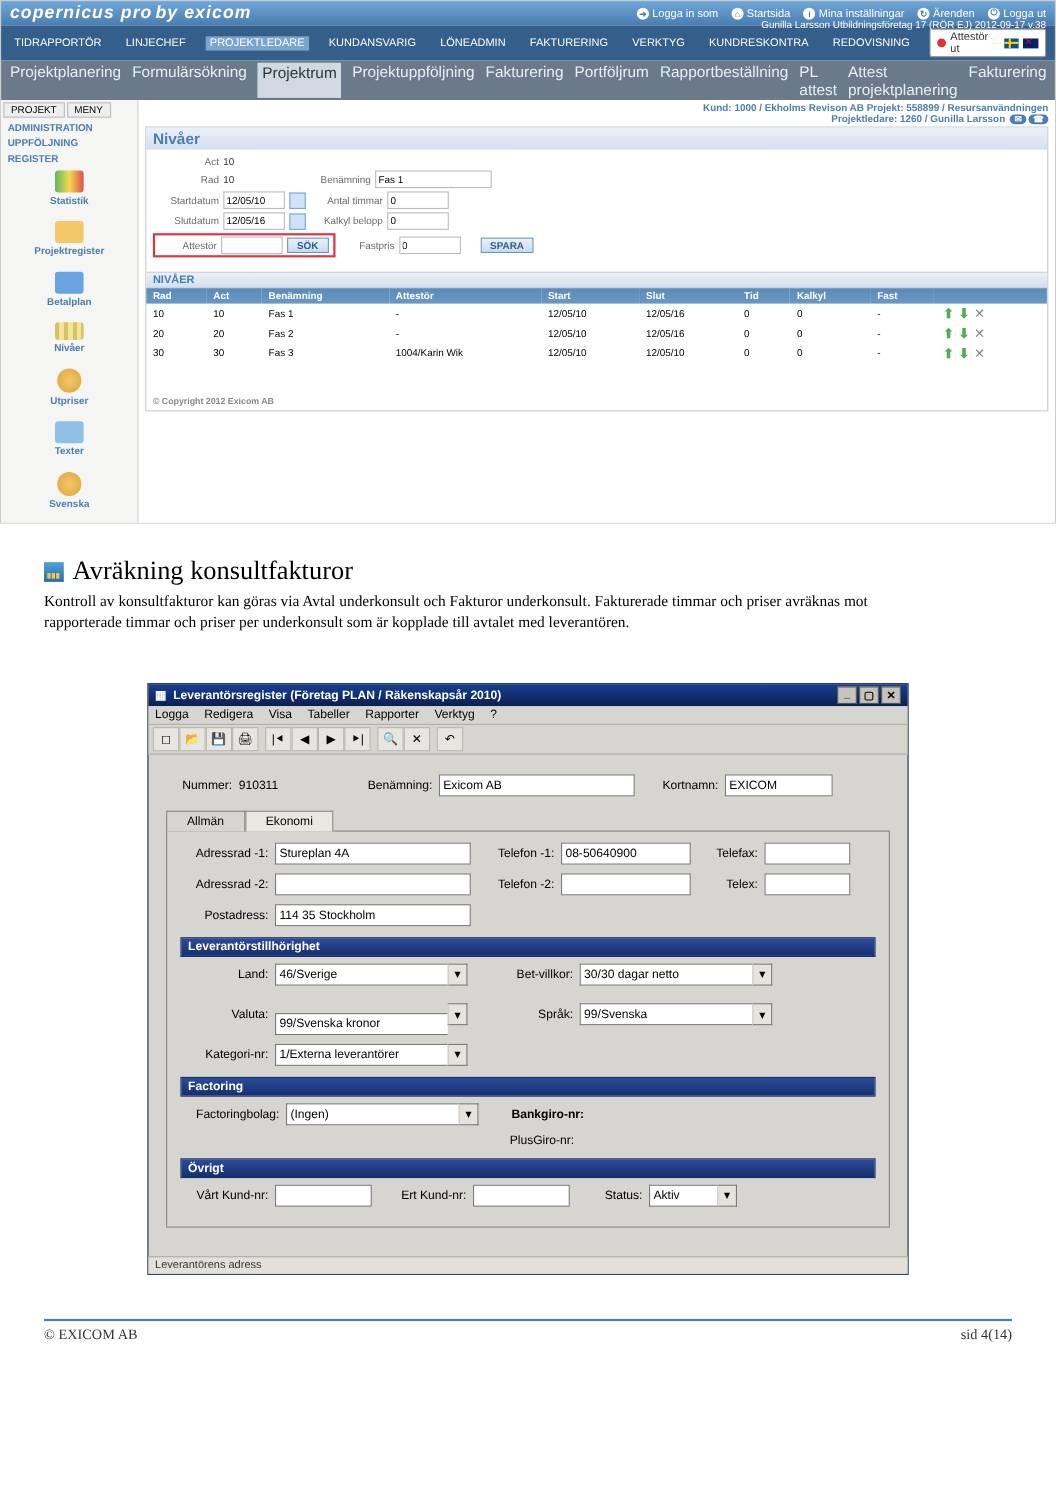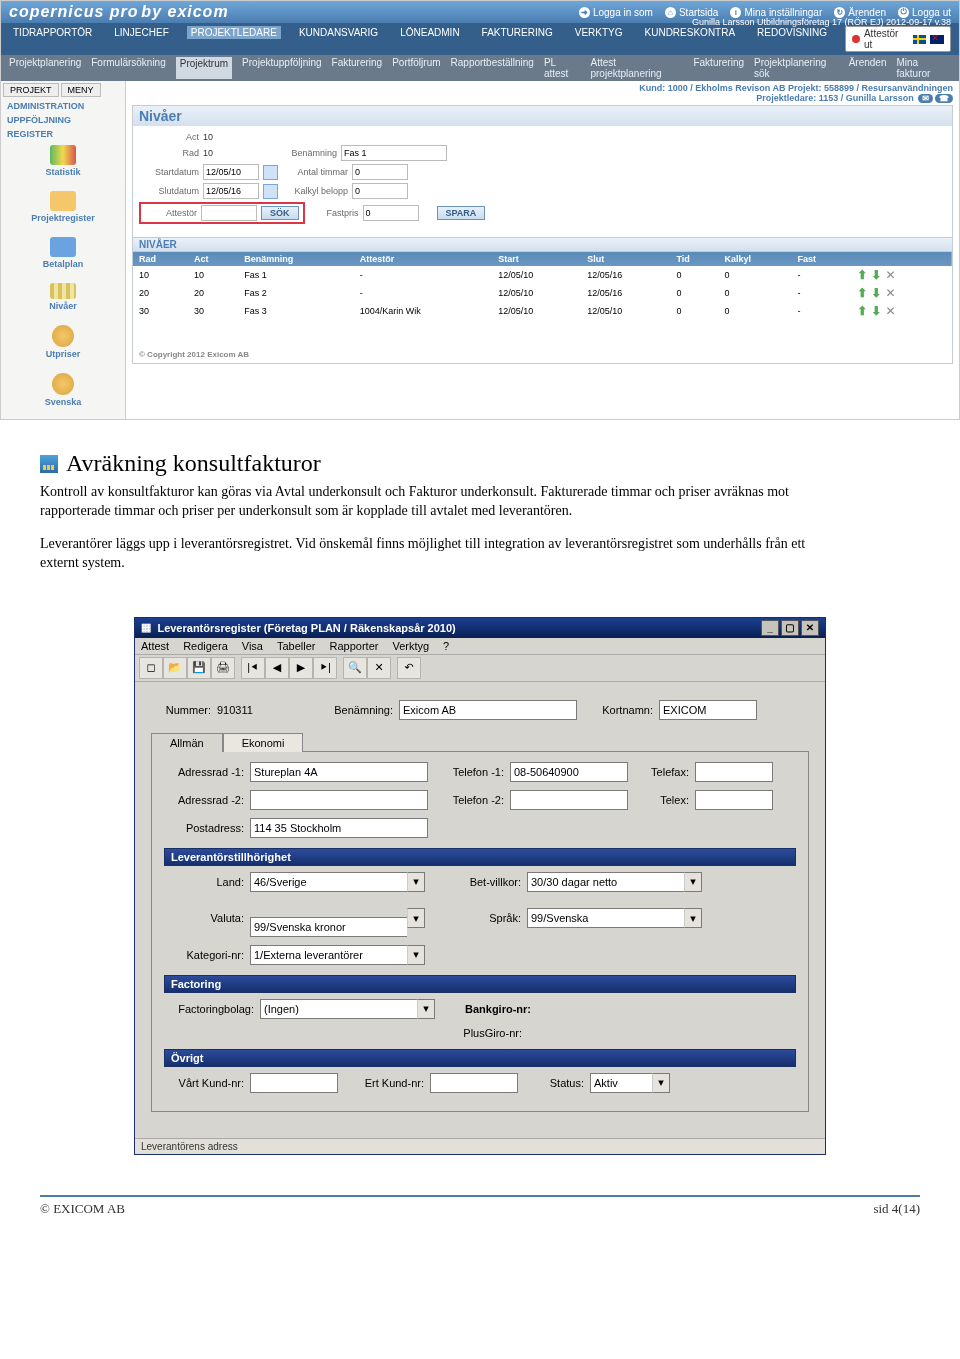--- a/index.html
+++ b/index.html
@@ -5,32 +5,32 @@
   body { margin:0; font-family:Arial,Helvetica,sans-serif; font-size:10px; background:#fff; color:#000; }
   .page { width:960px; margin:0 auto; padding:0 0 20px; }
   
   .app{ border:1px solid #ccc; }
   .topbar{ background:linear-gradient(#6fa6d8,#4b7db0); color:#fff; padding:2px 8px; display:flex; align-items:center; gap:10px; font-size:10px; position:relative;}
   .logo{ font-weight:bold; font-size:16px; font-style:italic; letter-spacing:1px;}
   .toplinks{ margin-left:auto; display:flex; gap:12px; align-items:center;}
   .toplinks span{ display:flex; align-items:center; gap:3px;}
   .circ{ width:11px; height:11px; border-radius:50%; background:#fff; color:#4b7db0; display:inline-flex; align-items:center; justify-content:center; font-size:8px; font-weight:bold;}
   .userline{ position:absolute; right:8px; top:16px; font-size:9px; color:#fff; text-align:right;}
-  .navbar{ background:#335f8a; color:#fff; font-size:10px; padding:3px 8px; display:flex; gap:14px; align-items:flex-start;}
+  .navbar{ background:#335f8a; color:#fff; font-size:10px; padding:3px 8px; display:flex; gap:14px; align-items:center;}
   .navbar .tab{ padding:1px 4px;}
   .navbar .active{ background:#7ba4cb; color:#fff;}
   .navbar .stampla{ margin-left:auto; background:#fff; color:#333; border:1px solid #999; padding:1px 6px; border-radius:2px; display:flex; gap:4px; align-items:center;}
   .flag{ width:14px; height:9px; display:inline-block;}
   .se{ background:#005293; position:relative;}
   .se::before,.se::after{content:"";position:absolute;background:#fecc02;}
   .se::before{top:0;left:4px;width:2px;height:100%;}
   .se::after{top:3px;left:0;width:100%;height:2px;}
   .uk{ background:linear-gradient(#012169,#012169); position:relative;}
   .uk::before{content:"✕";position:absolute;color:#c8102e;left:1px;top:-2px;font-size:9px;}
-  .subnav{ background:#6a7a8a; color:#e8eef5; font-size:10px; padding:2px 8px; display:flex; gap:10px; flex-wrap:nowrap; overflow:hidden;}
+  .subnav{ background:#6a7a8a; color:#e8eef5; font-size:14px; padding:2px 8px; display:flex; gap:10px; flex-wrap:nowrap; overflow:hidden;}
   .subnav .sel{ background:#d0d8e2; color:#333; padding:1px 4px;}
   .body{ display:flex; background:#f5f5f3;}
   .left{ width:120px; border-right:1px solid #ccc; padding:2px;}
   .ctxtabs{ display:flex; gap:2px; margin-bottom:2px;}
   .ctxtab{ background:#eee; border:1px solid #bbb; padding:1px 6px; font-size:9px;}
   .section{ font-size:9px; font-weight:bold; color:#4b7db0; padding:2px 4px;}
   .side-item{ text-align:center; font-size:9px; font-weight:bold; color:#4b7db0; padding:4px 2px 10px;}
   .ico{ width:26px; height:20px; margin:0 auto 2px; display:block; border-radius:3px;}
   .ic-proj{ background:#f5c76b;}
   .ic-stat{ background:linear-gradient(90deg,#5fb85f,#f2d94b,#d9534f); }
@@ -169,28 +169,29 @@
         <span class="ctxtab">MENY</span>
       </div>
       <div class="section">ADMINISTRATION</div>
       <div class="section">UPPFÖLJNING</div>
       <div class="section">REGISTER</div>
       <div class="side-item"><span class="ico ic-stat"></span><span>Statistik</span></div>
       <div class="side-item"><span class="ico ic-proj"></span><span>Projektregister</span></div>
       <div class="side-item"><span class="ico ic-cal"></span><span>Betalplan</span></div>
       <div class="side-item"><span class="ico ic-bar"></span><span>Nivåer</span></div>
       <div class="side-item"><span class="ico ic-coin"></span><span>Utpriser</span></div>
+      <div class="side-item"><span class="ico ic-txt"></span><span>Texter</span></div>
       <div class="side-item"><span class="ico ic-coin"></span><span>Svenska</span></div>
     </div>
 
     <div class="main">
       <div class="kund">
         <b>Kund:</b> <span>1000 / Ekholms Revison AB</span>
         <b>Projekt:</b> <span>558899 / Resursanvändningen</span><br>
-        <b>Projektledare:</b> <span>1153 / Gunilla Larsson</span>
+        <b>Projektledare:</b> <span>1260 / Gunilla Larsson</span>
         <span class="chip">✉</span><span class="chip">☎</span>
       </div>
 
       <div class="panel">
         <div class="ptitle">Nivåer</div>
         <div class="form">
           <div class="row">
             <label>Act</label>
             <span style="width:30px;color:#333;">10</span>
           </div>
@@ -285,35 +286,34 @@
     </div>
   </div>
 </div>
 
 <div class="article">
   <h2>
     <span class="h2ico"></span>
     <span>Avräkning konsultfakturor</span>
   </h2>
   <p>Kontroll av konsultfakturor kan göras via Avtal underkonsult och Fakturor underkonsult. Fakturerade timmar och priser avräknas mot rapporterade timmar och priser per underkonsult som är kopplade till avtalet med leverantören.</p>
-  <p>Leverantörer läggs upp i leverantörsregistret. Vid önskemål finns möjlighet till integration av leverantörsregistret som underhålls från ett externt system.</p>
 </div>
 
 <div class="win">
   <div class="tbw">
     <span>▦</span>
     <span>Leverantörsregister (Företag PLAN / Räkenskapsår 2010)</span>
     <span class="wicons">
       <span class="wbtn">_</span>
       <span class="wbtn">▢</span>
       <span class="wbtn">✕</span>
     </span>
   </div>
   <div class="mbar">
-    <span>Attest</span>
+    <span>Logga</span>
     <span>Redigera</span>
     <span>Visa</span>
     <span>Tabeller</span>
     <span>Rapporter</span>
     <span>Verktyg</span>
     <span>?</span>
   </div>
   <div class="tbar">
     <span class="tb">◻</span>
     <span class="tb">📂</span>

